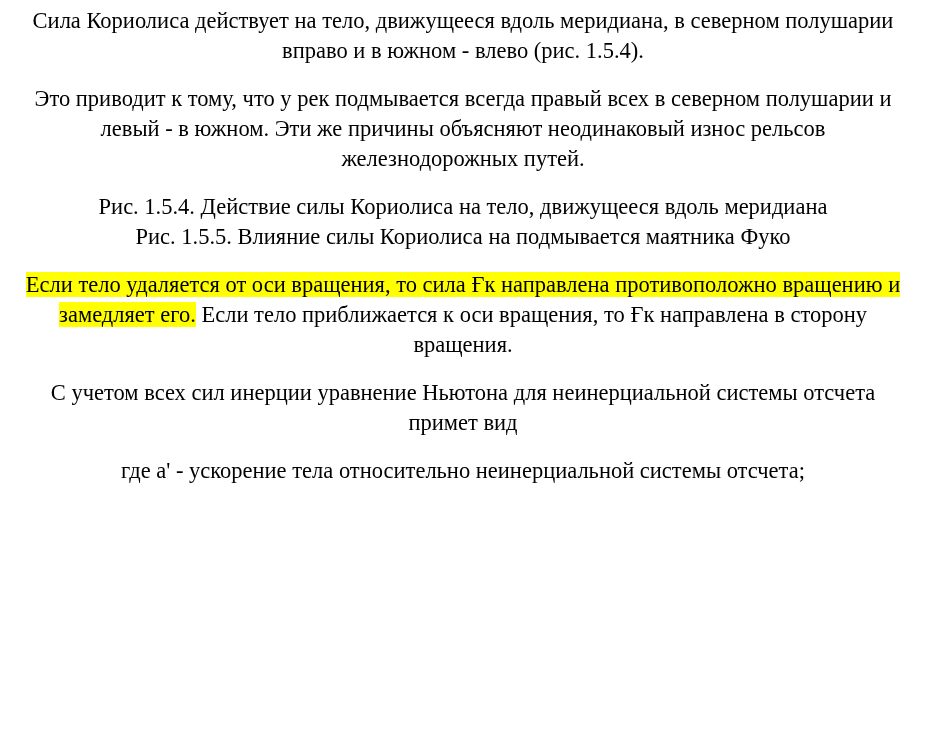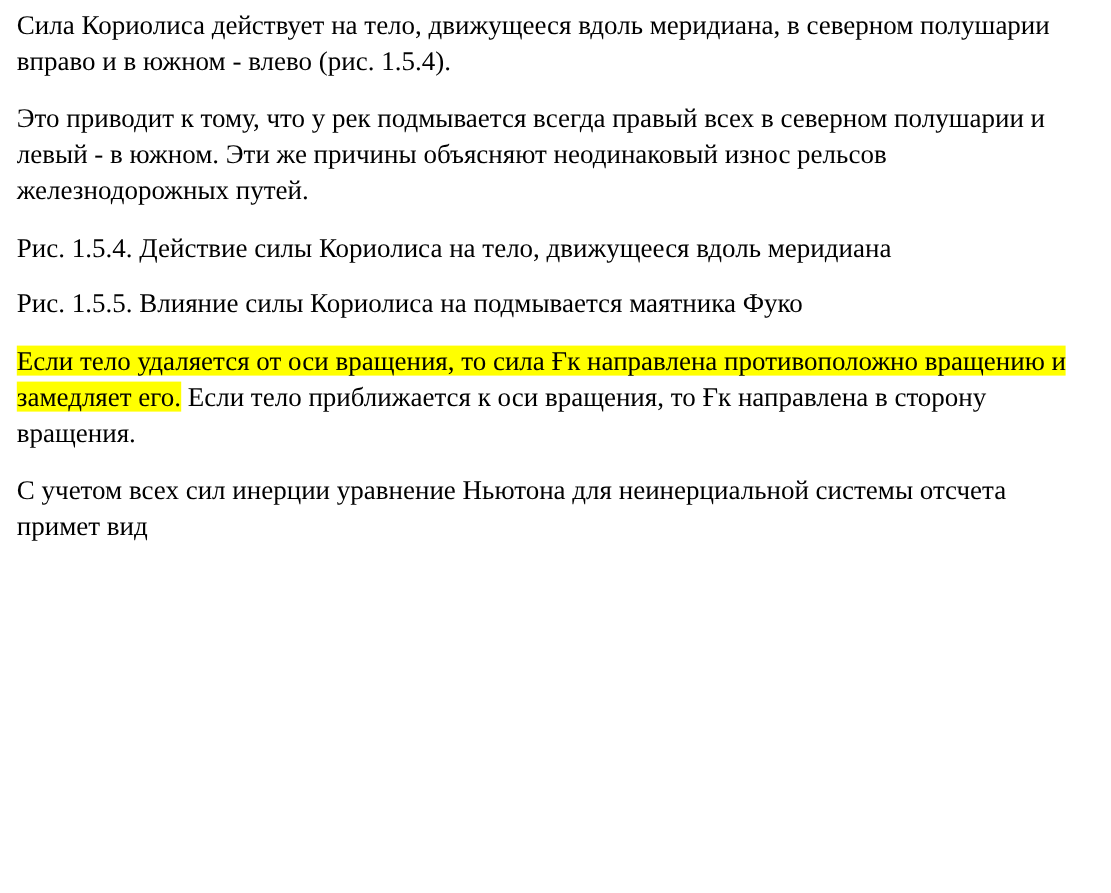--- a/index.html
+++ b/index.html
@@ -18,24 +18,24 @@
     width: 926px;
     height: 744px;
     box-sizing: border-box;
     padding: 6px 14px 0 14px;
     background: #ffffff;
   }
   .para {
     font-size: 22.5px;
     line-height: 30px;
     margin: 0 0 18px 0;
-    text-align: left;
+    text-align: center;
   }
   .para.tight {
-    margin-bottom: 16px;
+    margin-bottom: 0;
   }
   .para.caption-block {
     margin-bottom: 18px;
   }
   .hl {
     background: #ffff00;
   }
   .eq {
     font-size: 22.5px;
     line-height: 30px;
@@ -54,14 +54,15 @@
 
   <p class="para tight">Рис. 1.5.4. Действие силы Кориолиса на тело, движущееся вдоль меридиана</p>
 
   <p class="para caption-block">Рис. 1.5.5. Влияние силы Кориолиса на подмывается маятника Фуко</p>
 
   <p class="para"><span class="hl">Если тело удаляется от оси вращения, то сила Ғк направлена противоположно вращению и замедляет его.</span><span> Если тело приближается к оси вращения, то Ғк направлена в сторону вращения.</span></p>
 
   <p class="para">С учетом всех сил инерции уравнение Ньютона для неинерциальной системы отсчета примет вид</p>
 
 
+  <p class="para">где a' - ускорение тела относительно неинерциальной системы отсчета;</p>
 
 </div>
 
 </body></html>

